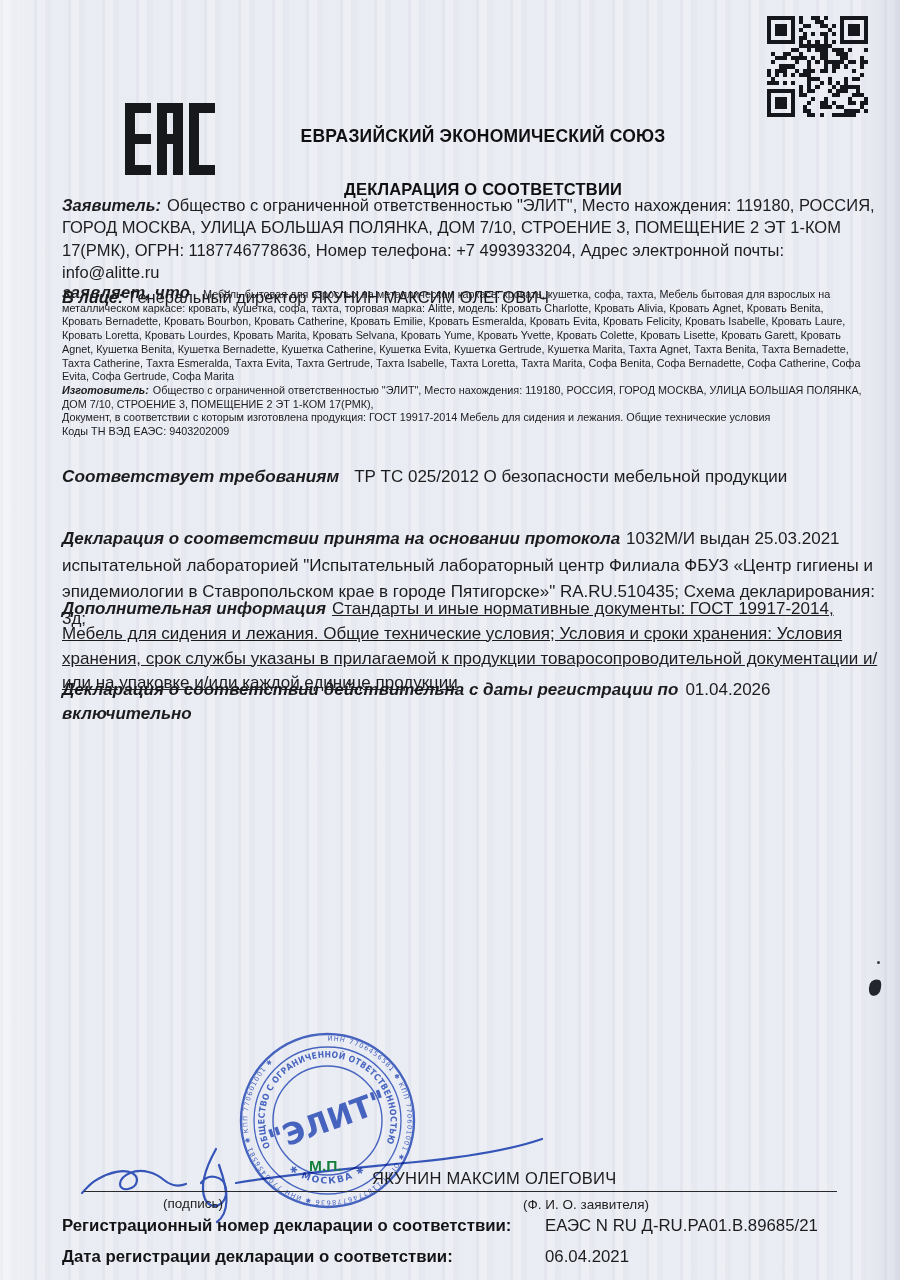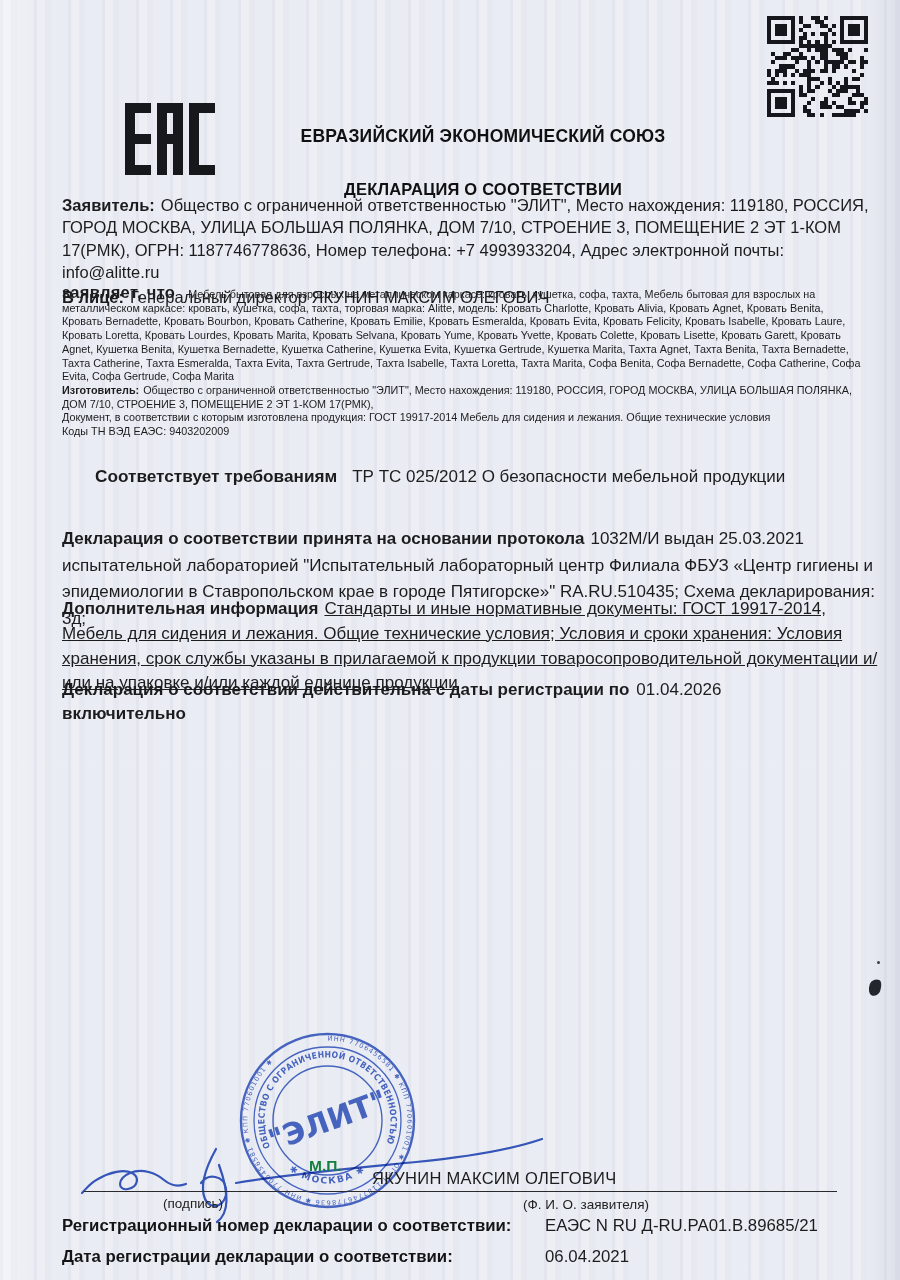--- a/index.html
+++ b/index.html
@@ -11,39 +11,39 @@
     background-image:
       linear-gradient(to right, rgba(255,255,255,.35), rgba(255,255,255,0) 40px),
       linear-gradient(to right, rgba(140,146,170,0) 96%, rgba(140,146,170,.16)),
       repeating-linear-gradient(90deg,
         rgba(205,210,226,.22) 0 3px,
         rgba(246,247,251,.30) 3px 11px,
         rgba(214,218,232,.14) 11px 17px,
         rgba(238,240,247,.26) 17px 34px);
   }
   .abs{position:absolute;}
-  b{font-weight:bold;}
+  b{font-weight:bold;font-style:italic;}
 
   .hdr{left:66px;top:126px;width:834px;text-align:center;color:#101012;}
   .hdr .h1{font-size:17.5px;font-weight:bold;letter-spacing:.2px;}
   .hdr .h2{font-size:16.5px;font-weight:bold;margin-top:33px;letter-spacing:.2px;}
 
   .body-text{font-size:16.5px;line-height:22.4px;}
   .applicant{left:62px;top:194px;width:814px;}
   .applicant .gap{margin-left:6px;}
   .inface{margin-top:2px;}
 
   .declare{left:62px;top:286px;width:804px;font-size:10.8px;line-height:13.7px;}
   .declare .lead{font-size:16.5px;font-weight:bold;letter-spacing:.3px;}
   .declare .gap{margin-left:13px;}
   .declare .gap2{margin-left:4px;}
   .declare p{margin:0;}
 
   .conforms{left:62px;top:466px;width:814px;font-size:17px;}
-  .conforms b{font-size:17.2px;margin-left:33px;}
+  .conforms b{font-size:17.2px;}
   .conforms .gap{margin-left:15px;}
 
   .basis{left:62px;top:526px;width:816px;font-size:17px;line-height:26.5px;}
   .basis .gap{margin-left:6px;text-align:right;}
   .addinfo{left:62px;top:597px;width:816px;font-size:17px;line-height:24.8px;}
   .addinfo .gap{margin-left:6px;text-decoration:underline;}
   .validity{left:62px;top:678px;width:816px;font-size:17px;line-height:24px;}
   .validity .gap{margin-left:7px;}
 
   .blob{left:869px;top:979px;width:12px;height:17px;background:#23262c;

